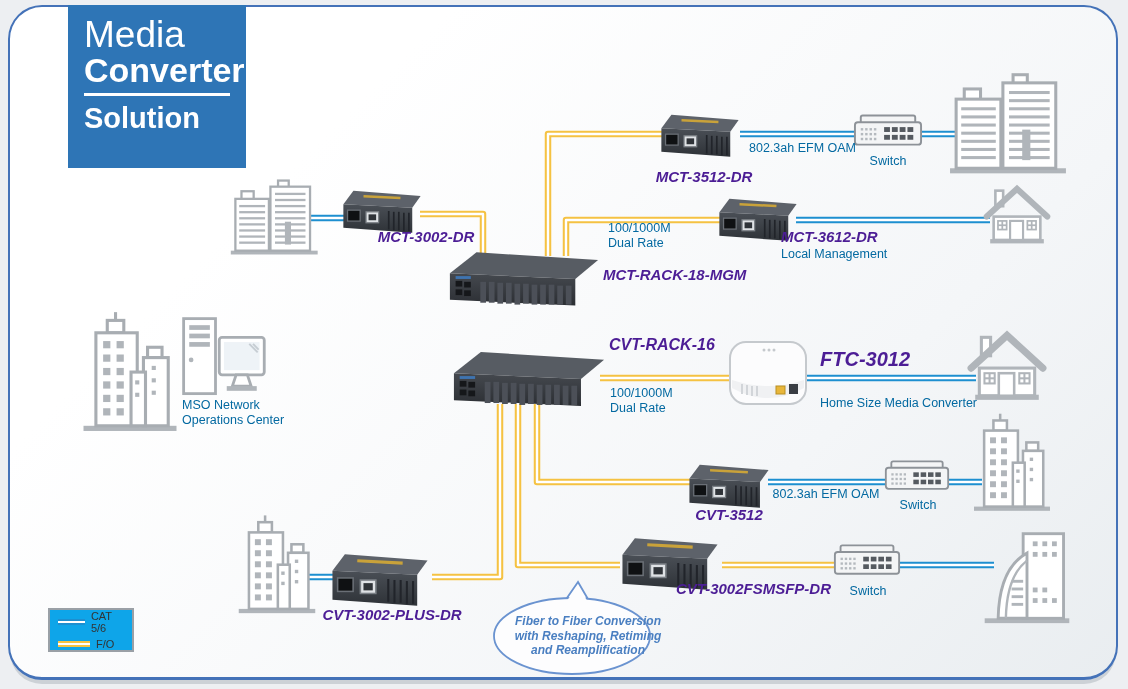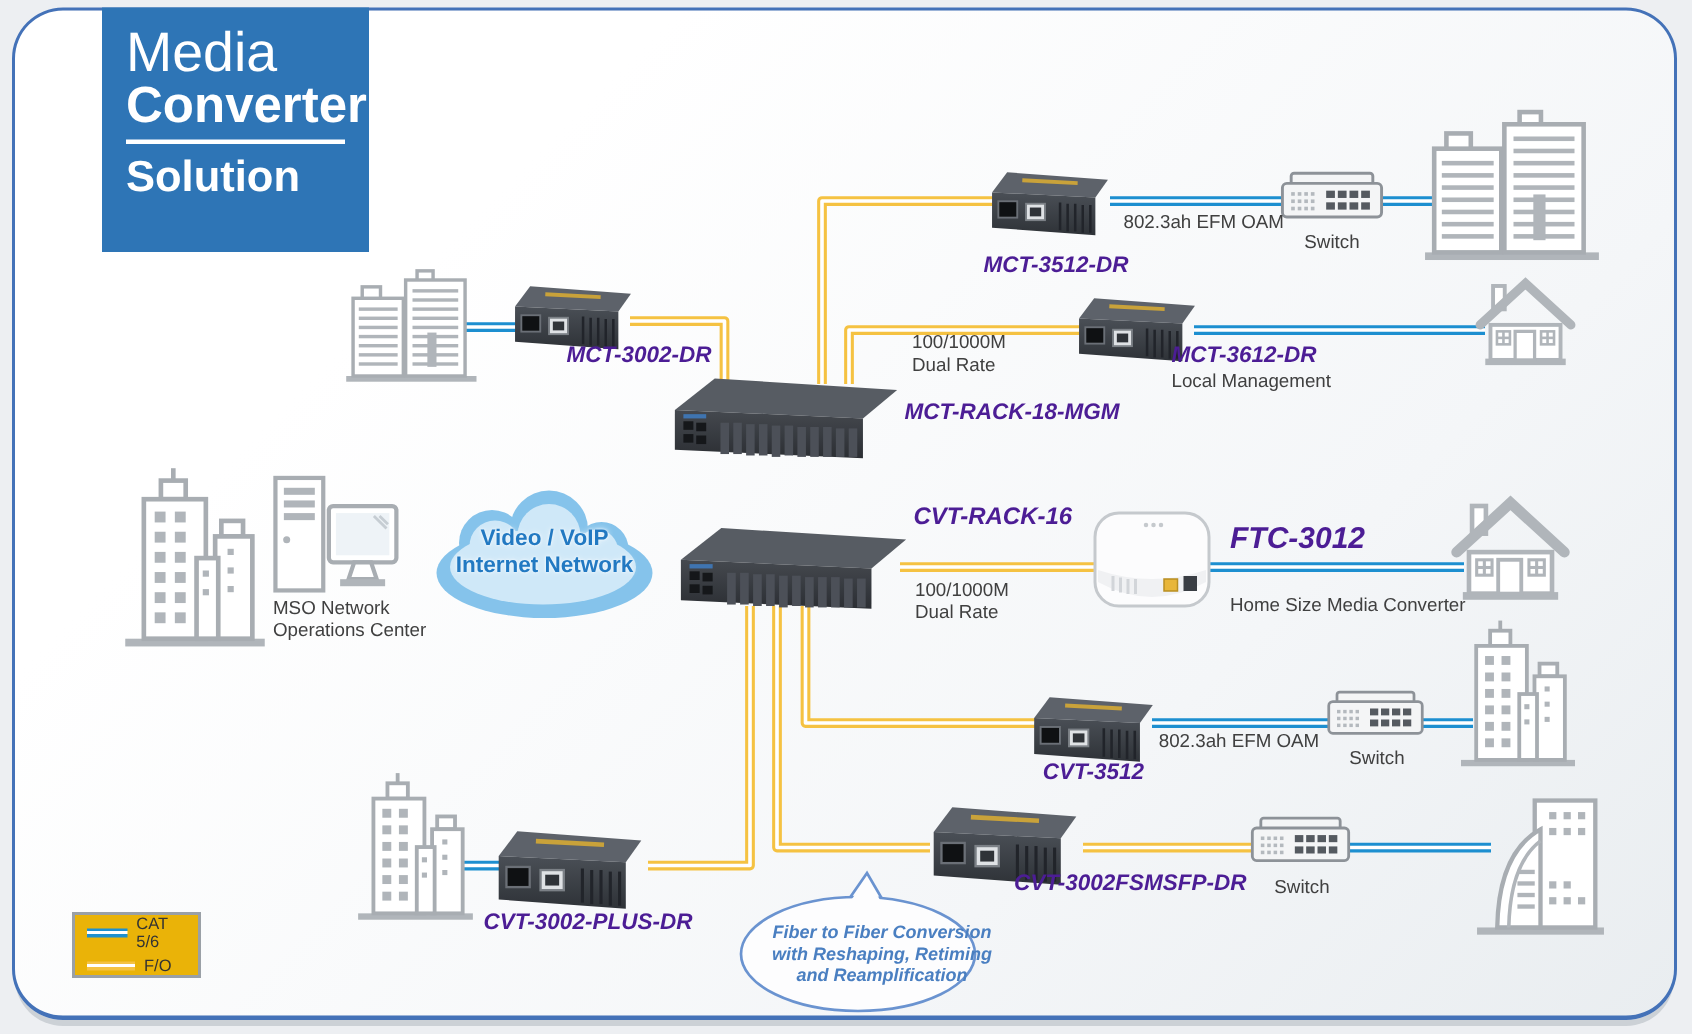--- a/index.html
+++ b/index.html
@@ -12,35 +12,35 @@
   
   #titlebox{left:68px;top:5px;width:178px;height:163px;background:#2e75b6;color:#fff;
             padding:10px 0 0 16px;box-sizing:border-box;}
   #titlebox .t1{font-size:37px;font-weight:normal;line-height:40px;}
   #titlebox .t2{font-size:34px;font-weight:bold;line-height:30px;}
   #titlebox .rule{width:146px;height:3px;background:#fff;margin:8px 0 6px 0;}
   #titlebox .t3{font-size:29px;font-weight:bold;line-height:32px;}
   
   .lbl{position:absolute;color:#4c1d95;font-weight:bold;font-style:italic;font-size:15px;white-space:nowrap;}
   .lbl-lg{font-size:20px;}
-  .note{position:absolute;color:#404040;font-size:12.5px;line-height:15px;white-space:nowrap;}
+  .note{position:absolute;color:#0369a1;font-size:12.5px;line-height:15px;white-space:nowrap;}
   .ctr{text-align:center;}
   
   svg.layer{position:absolute;left:0;top:0;}
   .w{fill:none;stroke-linejoin:round;stroke-linecap:butt;}
   .wb{stroke:#1d8fd0;stroke-width:6.5px;}
   .wy{stroke:#f5c242;stroke-width:6.5px;}
   .wi{stroke:#ffffff;stroke-width:2.4px;}
   
   #cloudtxt{color:#2279c2;font-weight:bold;font-size:15px;line-height:18px;text-align:center;
             text-shadow:0 0 4px #eaf5fc,0 0 2px #ffffff;}
   
   #bubbletxt{color:#4a7fc1;font-weight:bold;font-style:italic;font-size:12px;line-height:14.5px;text-align:center;margin-left:16px;}
   
-  #legend{left:48px;top:608px;width:86px;height:44px;border:2px solid #9aa0a6;background:#eab308;
+  #legend{left:48px;top:608px;width:86px;height:44px;border:2px solid #9aa0a6;background:#0ea5e9;
           display:flex;flex-direction:column;justify-content:center;gap:4px;padding:4px 8px;box-sizing:border-box;}
   .legrow{display:flex;align-items:center;gap:6px;}
   .swatch{width:32px;height:6px;}
   .sw-cat{background:linear-gradient(to bottom,#1d8fd0 0 2px,#fff 2px 4px,#1d8fd0 4px 6px);}
   .sw-fo{background:linear-gradient(to bottom,#f5c242 0 2px,#fff 2px 4px,#f5c242 4px 6px);}
   .legtxt{font-size:11px;color:#333;}
 </style>
 </head>
 <body>
 
@@ -388,29 +388,20 @@
       <use href="#sym-switch"></use>
     </svg>
   <svg class="layer abs" style="left:833px;top:542px" width="68" height="37" viewBox="0 0 72 38">
       <use href="#sym-switch"></use>
     </svg>
 
   <svg class="layer abs" style="left:726px;top:340px" width="84" height="72" viewBox="0 0 84 72">
       <use href="#sym-ftc"></use>
     </svg>
 
-  <div class="abs" style="left:288px;top:324px;width:150px;height:95px">
-    <svg width="150" height="95" viewBox="0 0 150 95">
-        <use href="#sym-cloud"></use>
-      </svg>
-    <div id="cloudtxt" class="abs" style="left:0;top:26px;width:150px">
-      <div>Video / VoIP</div>
-      <div>Internet Network</div>
-    </div>
-  </div>
 
   <div class="abs" style="left:490px;top:578px;width:164px;height:100px">
     <svg width="164" height="100" viewBox="0 0 164 100">
       <polygon points="88,4 70,30 102,28" fill="#fdfdfe" stroke="#6a93d0" stroke-width="1.8"></polygon>
       <ellipse cx="82" cy="58" rx="78" ry="38" fill="#fdfdfe" stroke="#6a93d0" stroke-width="1.8"></ellipse>
       <polygon points="88,7 74,27 99,26" fill="#fdfdfe"></polygon>
     </svg>
     <div id="bubbletxt" class="abs" style="left:6px;top:36px;width:152px">
       <div>Fiber to Fiber Conversion</div>
       <div>with Reshaping, Retiming</div>

